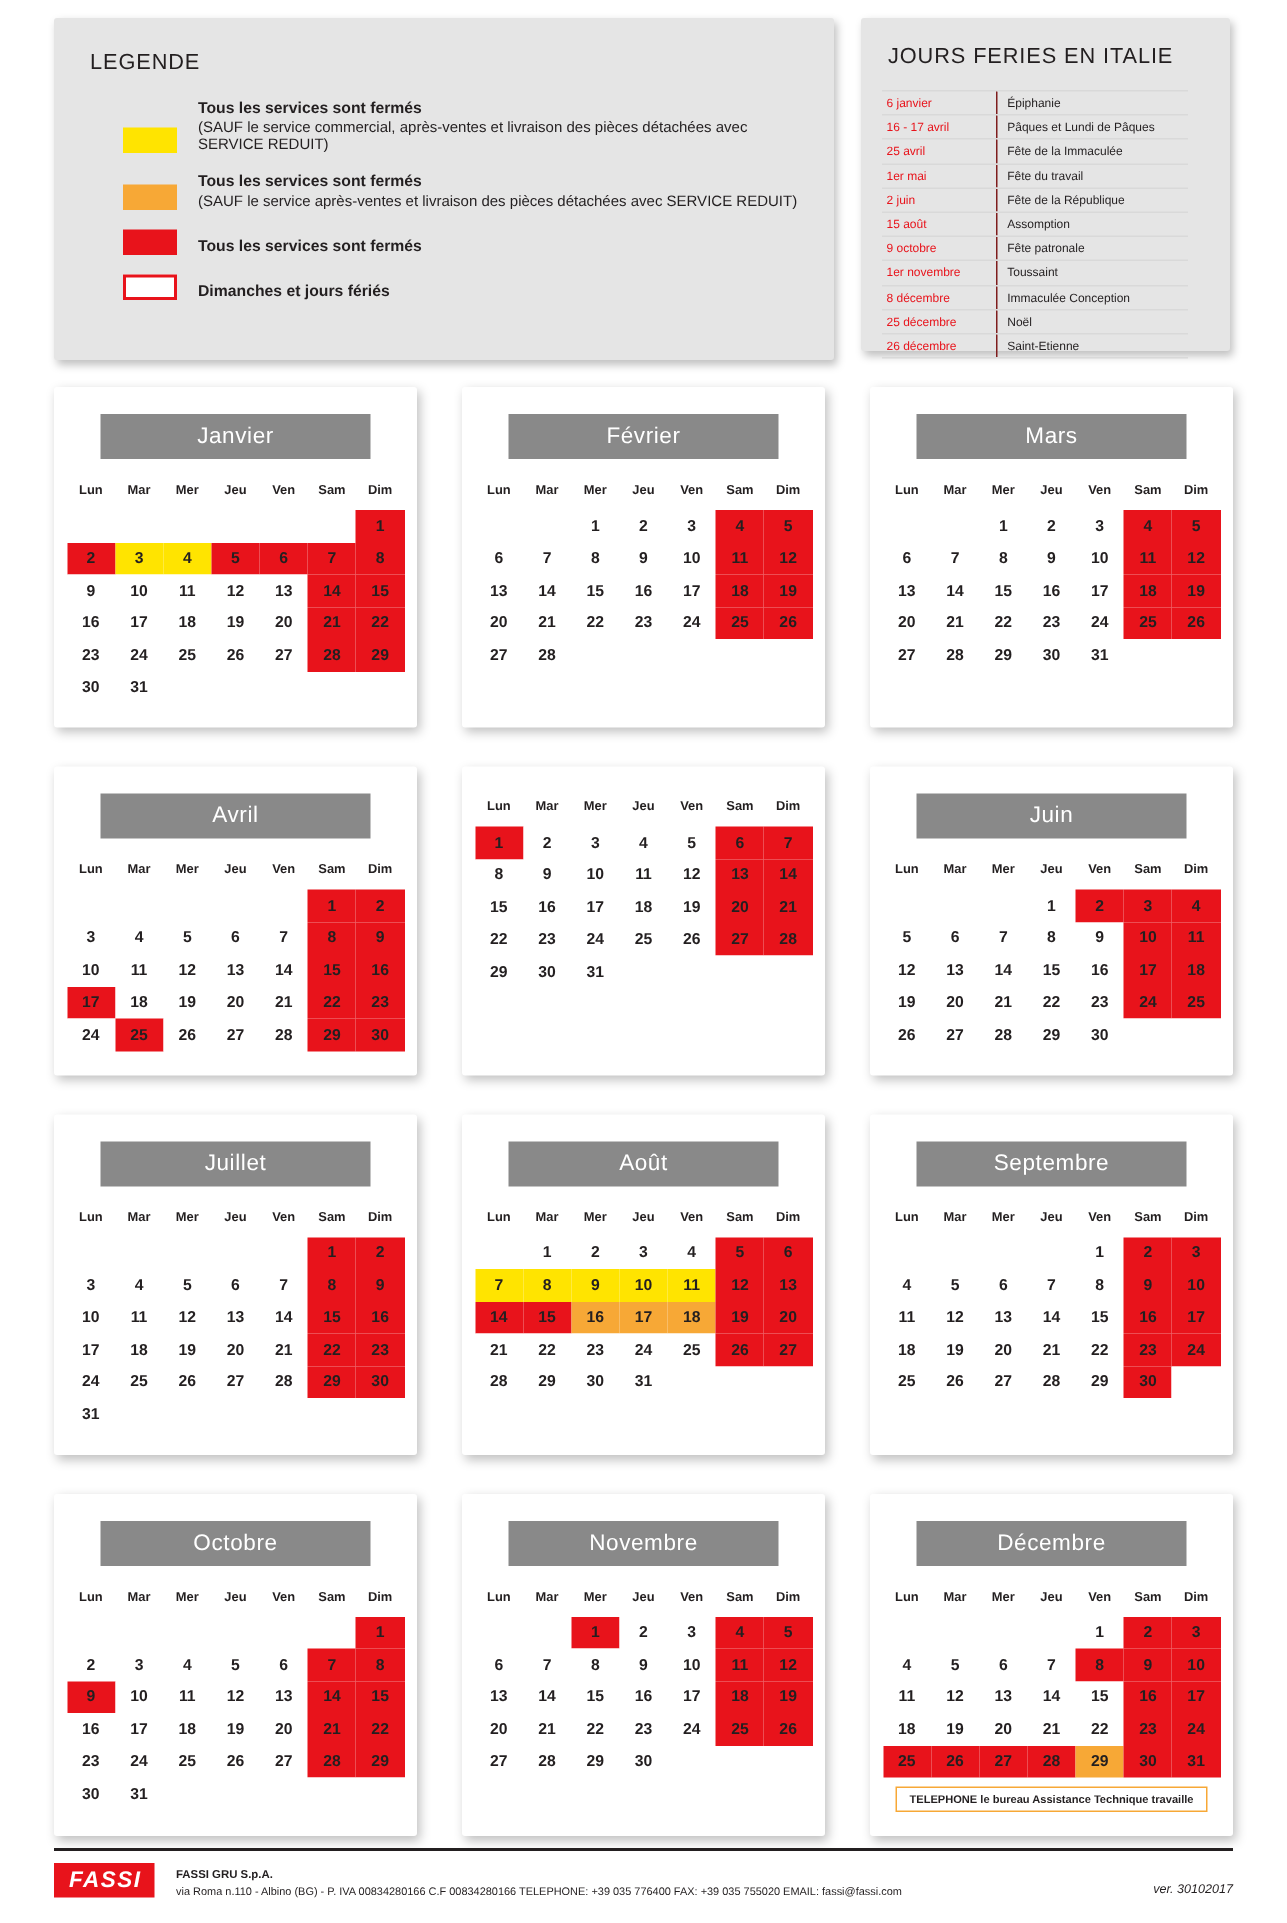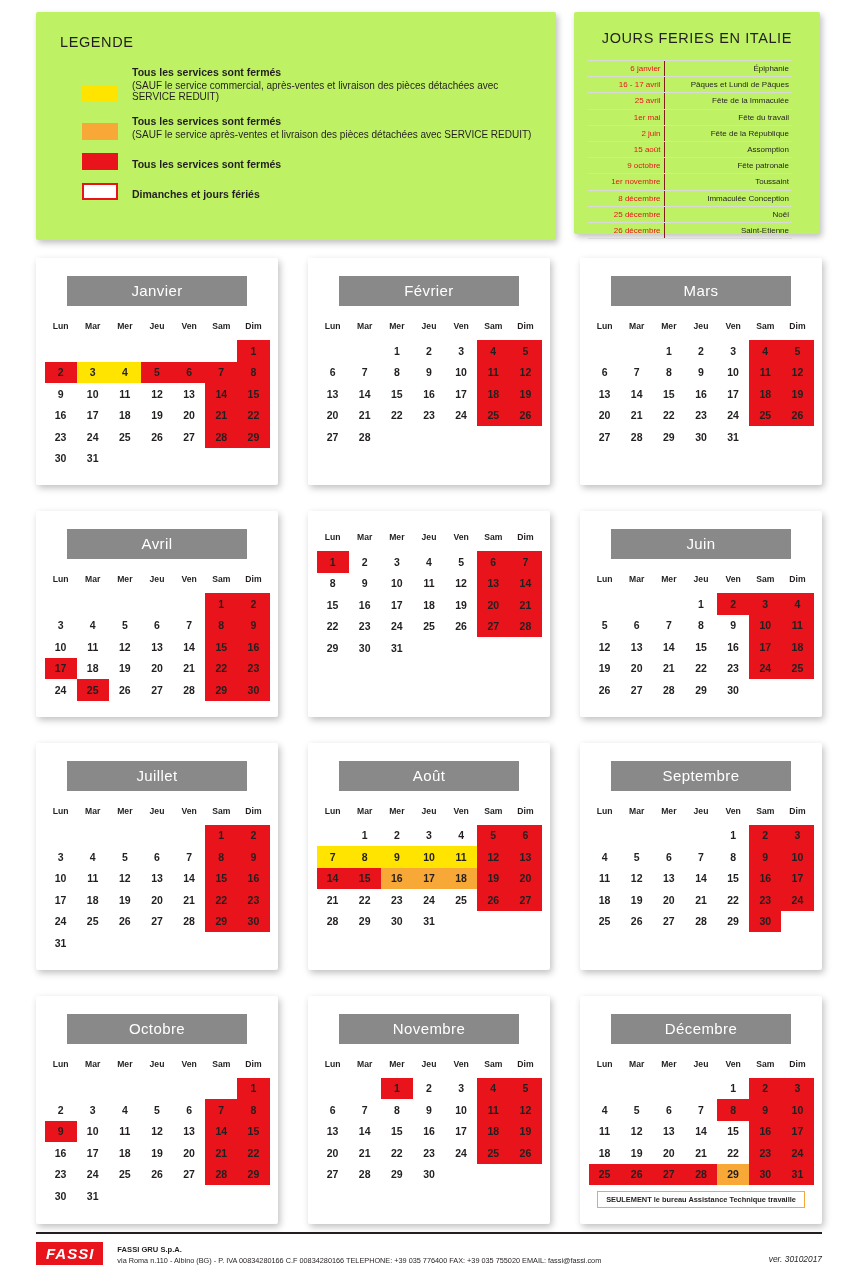--- a/index.html
+++ b/index.html
@@ -10,26 +10,26 @@
     font-family: "Liberation Sans", sans-serif;
     color: #231f20;
     position: relative;
     overflow: hidden;
   }
   .page { position: relative; width: 858px; height: 1282px; }
 
   
   .top-row { display: flex; gap: 18px; padding: 12px 36px 0 36px; align-items: flex-start; }
   .card {
-    background: #bef264;
+    background: #e5e5e5;
     box-shadow: 2px 3px 6px rgba(0,0,0,0.25);
     border-radius: 2px;
   }
   .legend-card { width: 520px; height: 228px; padding: 22px 24px 0 22px; }
-  .holidays-card { width: 246px; height: 222px; padding: 18px 28px 0 14px; text-align: right; }
+  .holidays-card { width: 246px; height: 222px; padding: 18px 28px 0 14px; }
 
   .panel-title { font-size: 14.5px; letter-spacing: 0.6px; color: #231f20; margin: 0 0 16px 2px; }
   .holidays-card .panel-title { margin-left: 4px; margin-bottom: 14px; }
 
   .legend-row { display: flex; align-items: flex-end; margin-bottom: 13px; padding-left: 24px; }
   .swatch { width: 36px; height: 17px; margin-right: 14px; flex: 0 0 auto; }
   .swatch.yellow { background: #ffe400; }
   .swatch.orange { background: #f7a836; }
   .swatch.red    { background: #e8131b; }
   .swatch.outline { background: #fff; border: 2px solid #e8131b; }
@@ -981,21 +981,21 @@
                 <td class="c-red">25</td>
                 <td class="c-red">26</td>
                 <td class="c-red">27</td>
                 <td class="c-red">28</td>
                 <td class="c-orange">29</td>
                 <td class="c-red">30</td>
                 <td class="c-red">31</td>
               </tr>
             </tbody>
           </table>
-          <div class="note">SEULEMENT le bureau Assistance Technique travaille</div>
+          <div class="note">TELEPHONE le bureau Assistance Technique travaille</div>
         </div>
       </div>
     </div>
 
   <div class="footer">
     <div class="footer-line"></div>
     <div class="footer-inner">
       <div class="logo">FASSI</div>
       <div class="addr">
         <b>FASSI GRU S.p.A.</b><br>

